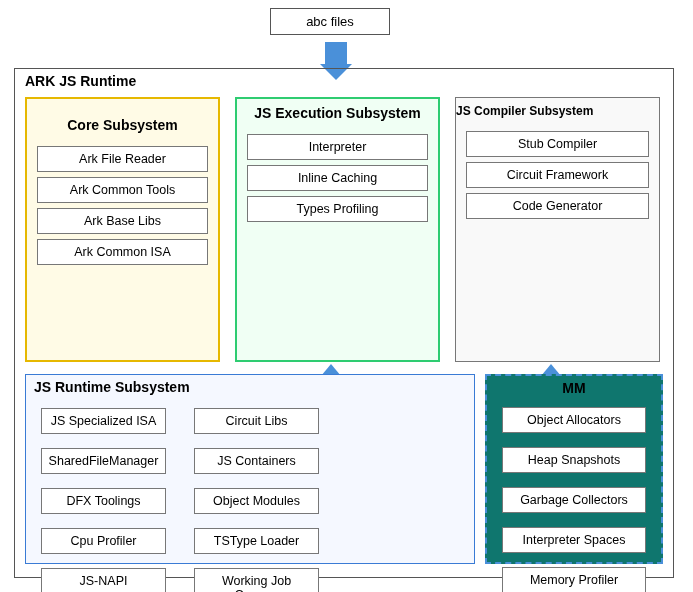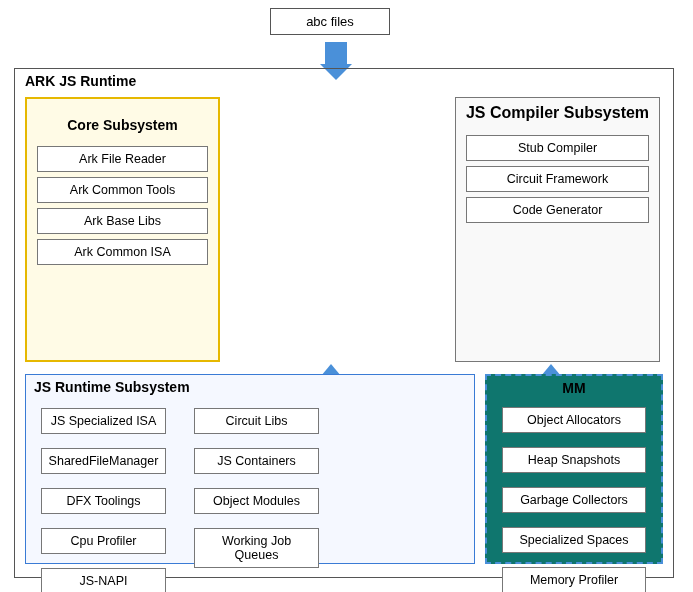--- a/index.html
+++ b/index.html
@@ -103,24 +103,24 @@
     .compiler-box {
       position: absolute;
       top: 28px;
       left: 440px;
       width: 205px;
       height: 265px;
       border: 1.5px solid #777;
       background: #f9f9f9;
     }
     .compiler-box-title {
-      text-align: center;
+      text-align: left;
       padding: 6px 0 8px 0;
       font-weight: bold;
-      font-size: 16px;
+      font-size: 12px;
     }
     
     .item-box {
       border: 1.5px solid #777;
       background: #fff;
       text-align: center;
       padding: 5px 4px;
       margin: 5px 10px;
       font-size: 12.5px;
     }
@@ -213,20 +213,26 @@
     <span class="main-box-title">ARK JS Runtime</span>
 
     <div class="core-box">
       <div class="core-box-title">Core Subsystem</div>
       <div class="item-box"><span>Ark File Reader</span></div>
       <div class="item-box"><span>Ark Common Tools</span></div>
       <div class="item-box"><span>Ark Base Libs</span></div>
       <div class="item-box"><span>Ark Common ISA</span></div>
     </div>
 
+    <div class="exec-box">
+      <div class="exec-box-title">JS Execution Subsystem</div>
+      <div class="item-box"><span>Interpreter</span></div>
+      <div class="item-box"><span>Inline Caching</span></div>
+      <div class="item-box"><span>Types Profiling</span></div>
+    </div>
 
     <div class="compiler-box">
       <div class="compiler-box-title">JS Compiler Subsystem</div>
       <div class="item-box"><span>Stub Compiler</span></div>
       <div class="item-box"><span>Circuit Framework</span></div>
       <div class="item-box"><span>Code Generator</span></div>
     </div>
 
     <div class="bidir-arrow" style="top:295px; left:306px;">
       <div class="up-tri"></div>
@@ -248,30 +254,31 @@
         <div class="item-box"><span>SharedFileManager</span></div>
         <div class="item-box"><span>DFX Toolings</span></div>
         <div class="item-box"><span>Cpu Profiler</span></div>
         <div class="item-box"><span>JS-NAPI</span></div>
       </div>
 
       <div class="runtime-col runtime-col-2">
         <div class="item-box"><span>Circuit Libs</span></div>
         <div class="item-box"><span>JS Containers</span></div>
         <div class="item-box"><span>Object Modules</span></div>
+        <div class="item-box"><span>TSType Loader</span></div>
         <div class="item-box"><span>Working Job Queues</span></div>
       </div>
     </div>
 
     <div class="mm-box">
       <div class="mm-box-title">MM</div>
       <div class="mm-col">
         <div class="item-box"><span>Object Allocators</span></div>
         <div class="item-box"><span>Heap Snapshots</span></div>
         <div class="item-box"><span>Garbage Collectors</span></div>
-        <div class="item-box"><span>Specialized Spaces</span></div>
+        <div class="item-box"><span>Interpreter Spaces</span></div>
         <div class="item-box"><span>Memory Profiler</span></div>
       </div>
     </div>
 
   </div>
 
 </div>
 
 </body></html>

